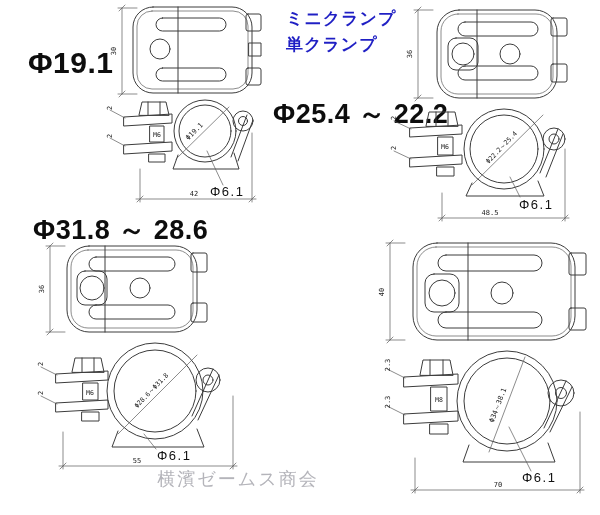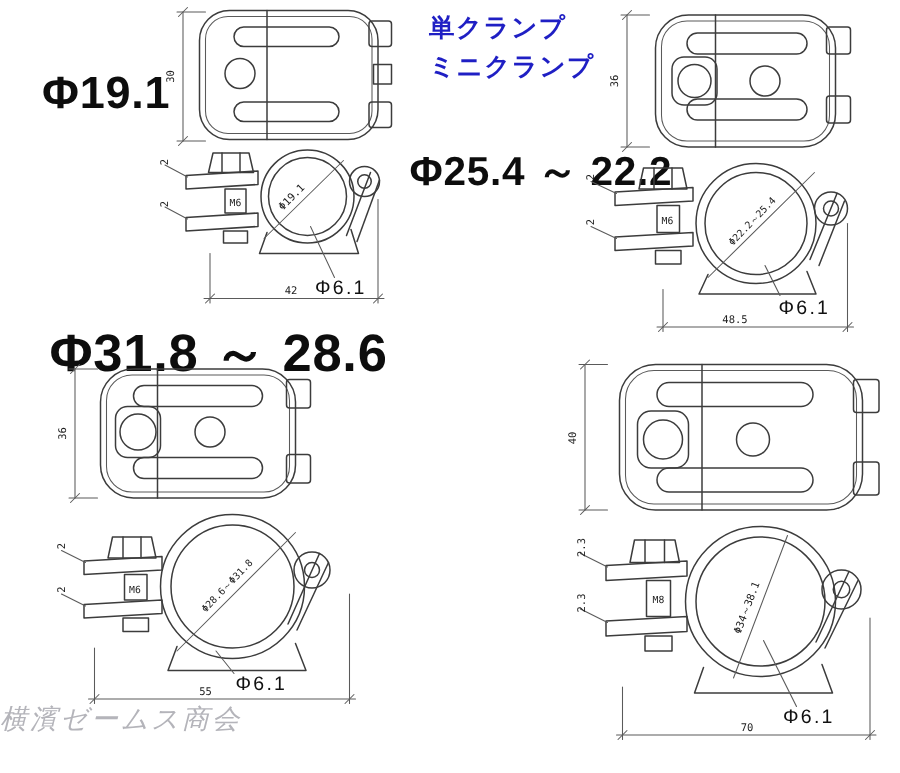--- a/index.html
+++ b/index.html
@@ -1,38 +1,38 @@
 <!DOCTYPE html>
 <html><head>
 <meta charset="utf-8">
 <style>
   html,body{margin:0;padding:0;background:#ffffff;}
   .canvas{position:relative;width:600px;height:515px;background:#fff;overflow:hidden;
           font-family:"Liberation Sans",sans-serif;}
   .abs{position:absolute;}
   .heading{font-weight:600;color:#0d0d0d;letter-spacing:.5px;white-space:nowrap;}
   .blue-title{font-size:17px;font-weight:700;color:#1f1fc4;line-height:26px;letter-spacing:1px;white-space:nowrap;}
-  .footer-name{left:0;top:467px;width:476px;font-size:18px;
-               color:#b4b4ba;letter-spacing:2px;font-style:italic;}
+  .footer-name{left:0;top:467px;width:476px;text-align:center;font-size:18px;
+               color:#b4b4ba;letter-spacing:2px;}
   
   .ln line,.ln path,.ln rect,.ln circle,.ln polygon{stroke:#3c3c3c;fill:none;stroke-width:1;
       stroke-linejoin:round;stroke-linecap:round;}
   .ln .t{stroke-width:.7;stroke:#5a5a5a;}
   svg text{fill:#222;stroke:none;}
   .dim{font-size:7px;font-family:"DejaVu Sans Mono",monospace;}
   .dim-lg{font-size:13px;font-family:"Liberation Sans",sans-serif;fill:#111;letter-spacing:1.5px;}
 </style>
 </head>
 <body>
 
 <div class="canvas">
 
   <div class="abs blue-title" style="left:286px;top:6px">
+    <div>ミニクランプ</div>
     <div>単クランプ</div>
-    <div>ミニクランプ</div>
   </div>
 
   <div class="abs heading" style="left:28px;top:46px;font-size:30px">Φ19.1</div>
 
   <svg class="abs" style="left:104px;top:2px" width="162" height="96" viewBox="0 0 162 96">
     <g class="ln">
       <line class="t" x1="14" y1="6" x2="33" y2="6"></line>
       <line class="t" x1="14" y1="92" x2="33" y2="92"></line>
       <line class="t" x1="18" y1="6" x2="18" y2="92"></line>
       <line class="t" x1="15" y1="9" x2="21" y2="3"></line>
@@ -134,21 +134,21 @@
       <line class="t" x1="176" y1="120" x2="182" y2="114"></line>
     </g>
     <text class="dim" x="10" y="17" transform="rotate(-90 10 17)" text-anchor="middle">2</text>
     <text class="dim" x="10" y="47" transform="rotate(-90 10 47)" text-anchor="middle">2</text>
     <text class="dim" x="59" y="48" text-anchor="middle" style="font-size:6.5px">M6</text>
     <text class="dim" x="117" y="48" transform="rotate(-46 117 48)" text-anchor="middle" style="font-size:6.5px">Φ22.2～25.4</text>
     <text class="dim-lg" x="133" y="108">Φ6.1</text>
     <text class="dim" x="104" y="114" text-anchor="middle">48.5</text>
   </svg>
 
-  <div class="abs heading" style="left:33px;top:212px;font-size:35px">Φ31.8 ～ 28.6</div>
+  <div class="abs heading" style="left:33px;top:212px;font-size:27px">Φ31.8 ～ 28.6</div>
 
   <svg class="abs" style="left:36px;top:240px" width="180" height="100" viewBox="0 0 180 100">
     <g class="ln">
       <line class="t" x1="10" y1="6" x2="29" y2="6"></line>
       <line class="t" x1="10" y1="92" x2="29" y2="92"></line>
       <line class="t" x1="14" y1="6" x2="14" y2="92"></line>
       <line class="t" x1="11" y1="9" x2="17" y2="3"></line>
       <line class="t" x1="11" y1="95" x2="17" y2="89"></line>
       <rect x="31" y="6" width="130" height="86" rx="22"></rect>
       <rect class="t" x="35" y="10" width="122" height="78" rx="17"></rect>

